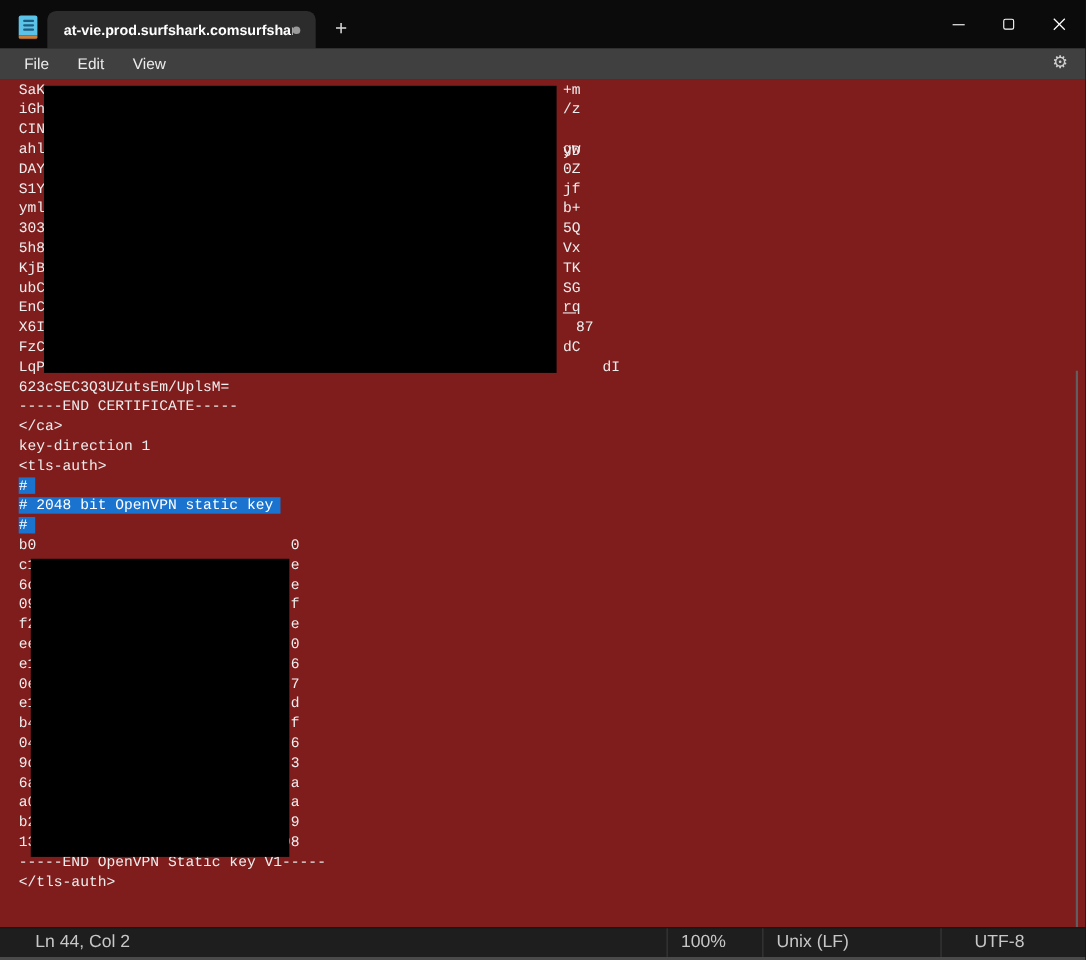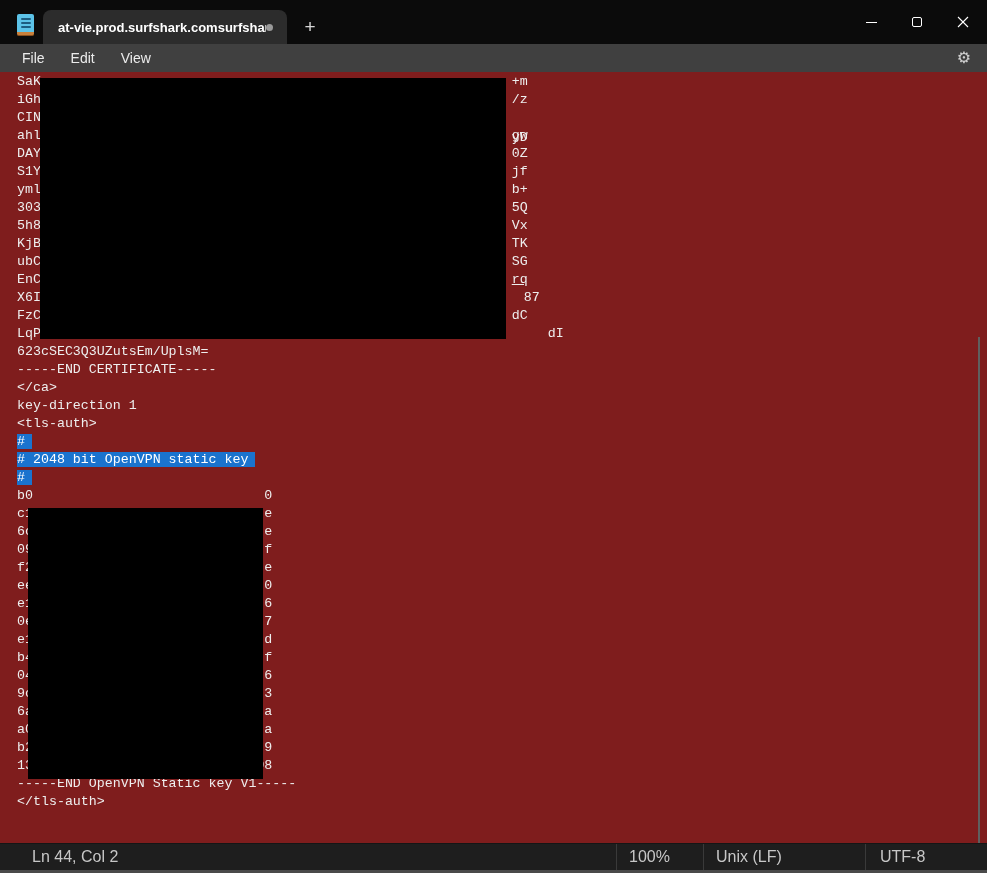--- a/index.html
+++ b/index.html
@@ -50,21 +50,21 @@
 
   
   .statusbar { position:absolute; left:0; right:0; bottom:0; height:30px; background:#1e1e1e;
                border-top:1px solid #151515; display:flex; align-items:stretch;
                color:#c7c7c7; font-size:16px; z-index:7; padding-bottom:3px; }
   .statusbar::after { content:""; position:absolute; left:0; right:0; bottom:0; height:3px; background:#4a4a4a; }
   .sb-left { flex:1; display:flex; align-items:center; padding-left:32px; }
   .sb-seg { display:flex; align-items:center; border-left:1px solid #3a3a3a; }
   .sb-zoom { width:87px;  padding-left:12px; }
   .sb-eol  { width:162px; padding-left:12px; }
-  .sb-enc  { width:122px; padding-left:14px; }
+  .sb-enc  { width:132px; padding-left:30px; }
 </style>
 </head>
 <body>
 
 <div class="window">
 
   <div class="titlebar">
     <div class="app-icon">
       <div class="pad-body">
         <div class="pad-line"></div>

